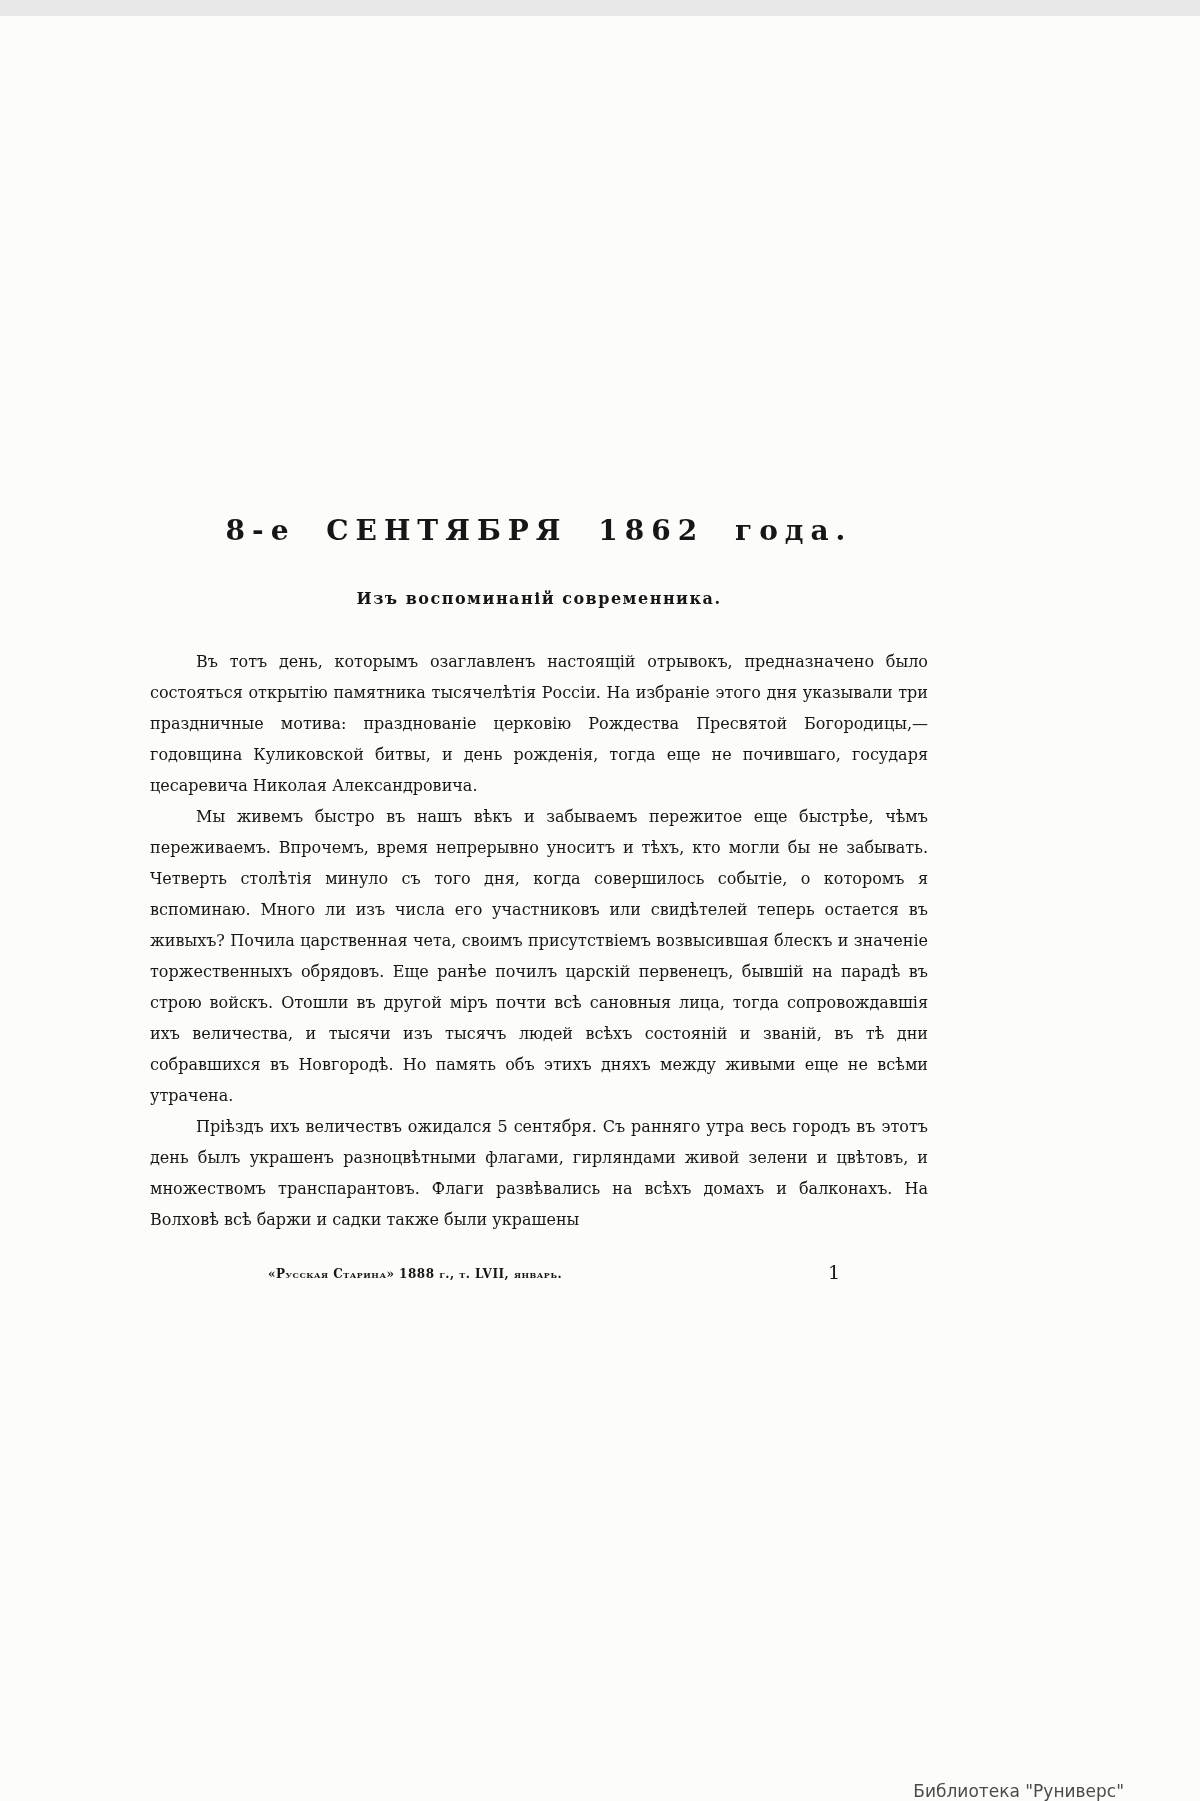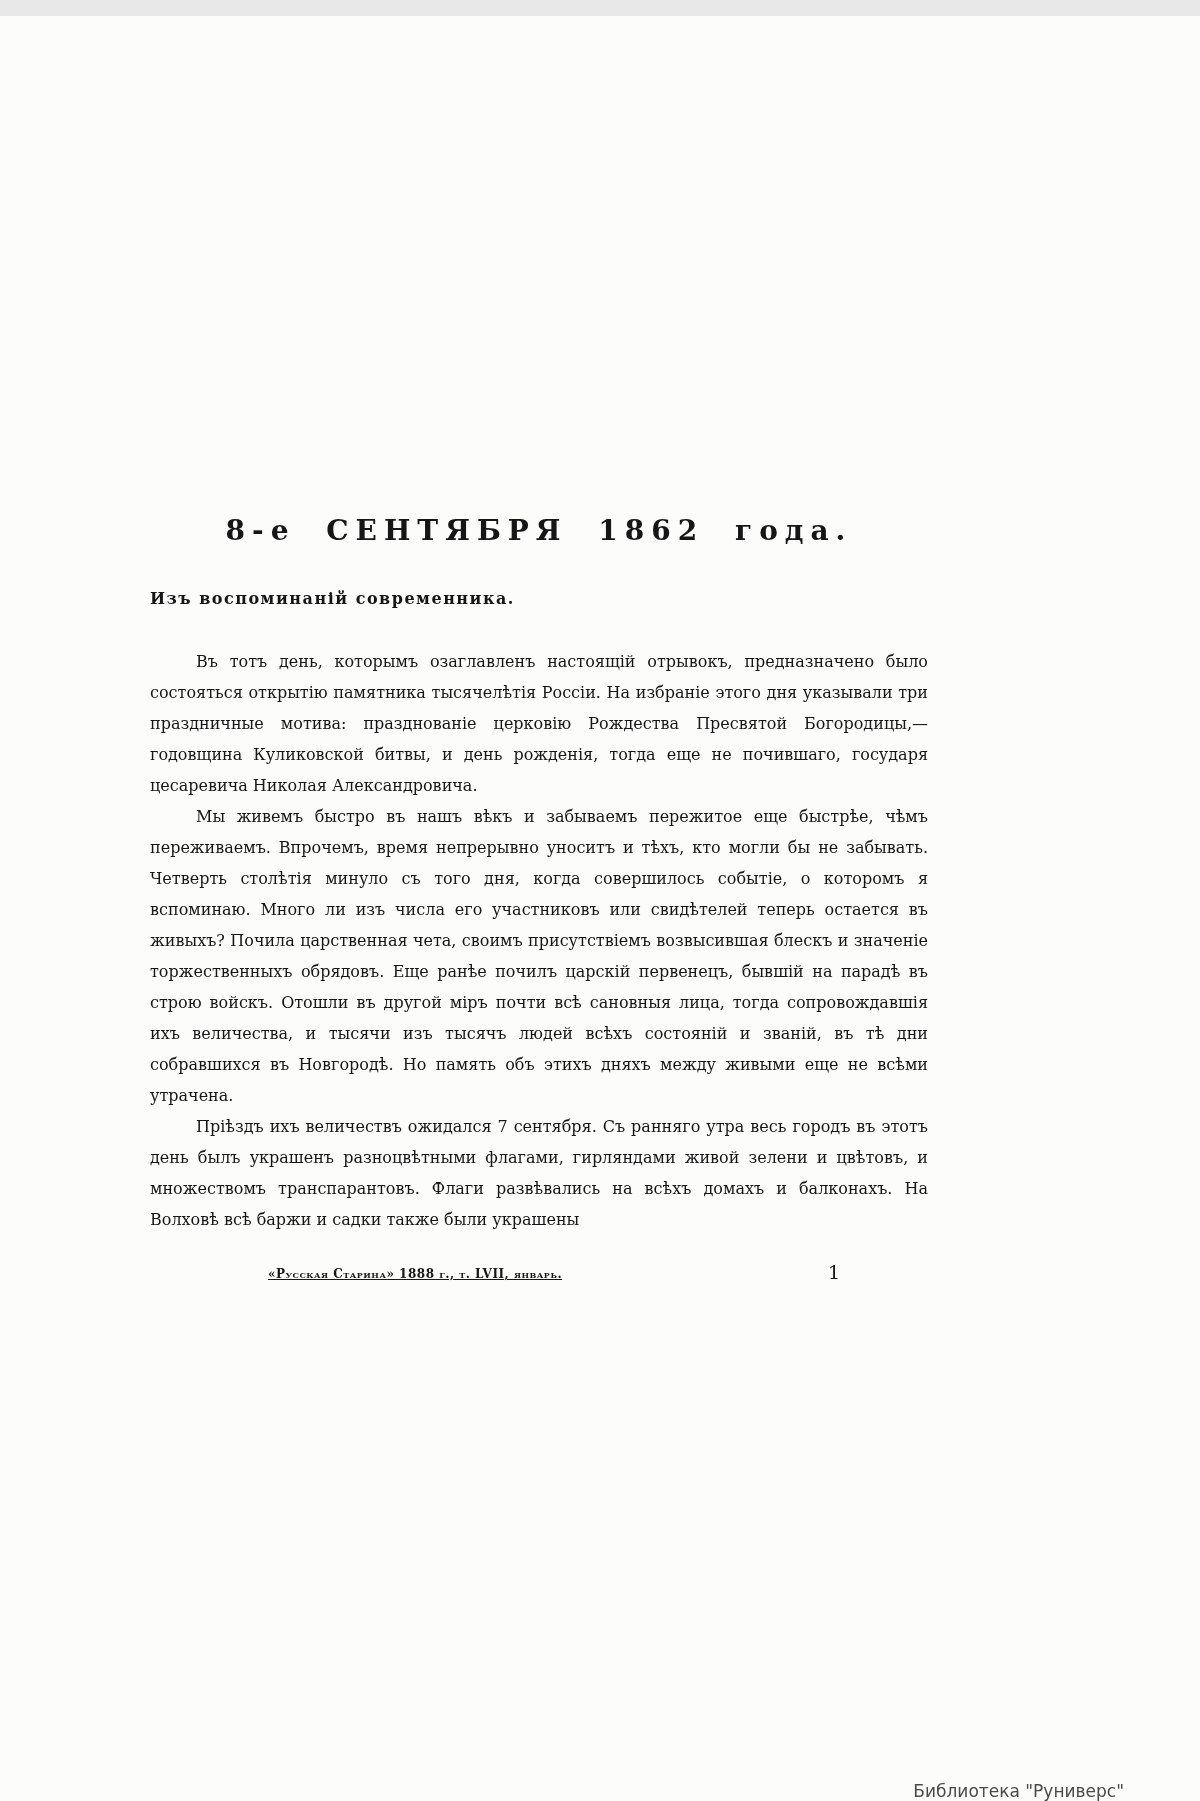--- a/index.html
+++ b/index.html
@@ -28,21 +28,21 @@
     margin: 0;
     text-align: center;
     font-size: 28px;
     font-weight: bold;
     letter-spacing: 7px;
     word-spacing: 14px;
     white-space: nowrap;
   }
   .subtitle {
     margin: 42px 0 0 0;
-    text-align: left;
+    text-align: center;
     font-size: 16px;
     font-weight: bold;
     letter-spacing: 1.5px;
   }
   .body-text {
     margin-top: 38px;
     font-size: 16px;
     line-height: 31px;
     text-align: justify;
   }
@@ -57,21 +57,20 @@
   }
   .imprint {
     position: absolute;
     left: 118px;
     top: 6px;
     font-size: 12px;
     font-weight: bold;
     font-variant: small-caps;
     letter-spacing: 0.5px;
     white-space: nowrap;
-    text-decoration: underline;
   }
   .page-number {
     position: absolute;
     right: 88px;
     top: 0;
     font-size: 19px;
   }
   .watermark {
     position: absolute;
     right: 76px;
@@ -85,21 +84,21 @@
 </head>
 <body>
 
 <div class="page">
   <div class="content">
     <h1 class="title">8-е СЕНТЯБРЯ 1862 года.</h1>
     <h2 class="subtitle">Изъ воспоминаній современника.</h2>
     <div class="body-text">
       <p>Въ тотъ день, которымъ озаглавленъ настоящій отрывокъ, предназначено было состояться открытію памятника тысячелѣтія Россіи. На избраніе этого дня указывали три праздничные мотива: празднованіе церковію Рождества Пресвятой Богородицы,— годовщина Куликовской битвы, и день рожденія, тогда еще не почившаго, государя цесаревича Николая Александровича.</p>
       <p>Мы живемъ быстро въ нашъ вѣкъ и забываемъ пережитое еще быстрѣе, чѣмъ переживаемъ. Впрочемъ, время непрерывно уноситъ и тѣхъ, кто могли бы не забывать. Четверть столѣтія минуло съ того дня, когда совершилось событіе, о которомъ я вспоминаю. Много ли изъ числа его участниковъ или свидѣтелей теперь остается въ живыхъ? Почила царственная чета, своимъ присутствіемъ возвысившая блескъ и значеніе торжественныхъ обрядовъ. Еще ранѣе почилъ царскій первенецъ, бывшій на парадѣ въ строю войскъ. Отошли въ другой міръ почти всѣ сановныя лица, тогда сопровождавшія ихъ величества, и тысячи изъ тысячъ людей всѣхъ состояній и званій, въ тѣ дни собравшихся въ Новгородѣ. Но память объ этихъ дняхъ между живыми еще не всѣми утрачена.</p>
-      <p>Пріѣздъ ихъ величествъ ожидался 7 сентября. Съ ранняго утра весь городъ въ этотъ день былъ украшенъ разноцвѣтными флагами, гирляндами живой зелени и цвѣтовъ, и множествомъ транспарантовъ. Флаги развѣвались на всѣхъ домахъ и балконахъ. На Волховѣ всѣ баржи и садки также были украшены</p>
+      <p>Пріѣздъ ихъ величествъ ожидался 5 сентября. Съ ранняго утра весь городъ въ этотъ день былъ украшенъ разноцвѣтными флагами, гирляндами живой зелени и цвѣтовъ, и множествомъ транспарантовъ. Флаги развѣвались на всѣхъ домахъ и балконахъ. На Волховѣ всѣ баржи и садки также были украшены</p>
     </div>
     <div class="page-footer">
       <span class="imprint">«Русская Старина» 1888 г., т. LVII, январь.</span>
       <span class="page-number">1</span>
     </div>
   </div>
   <div class="watermark">Библиотека "Руниверс"</div>
 </div>
 
 </body></html>

